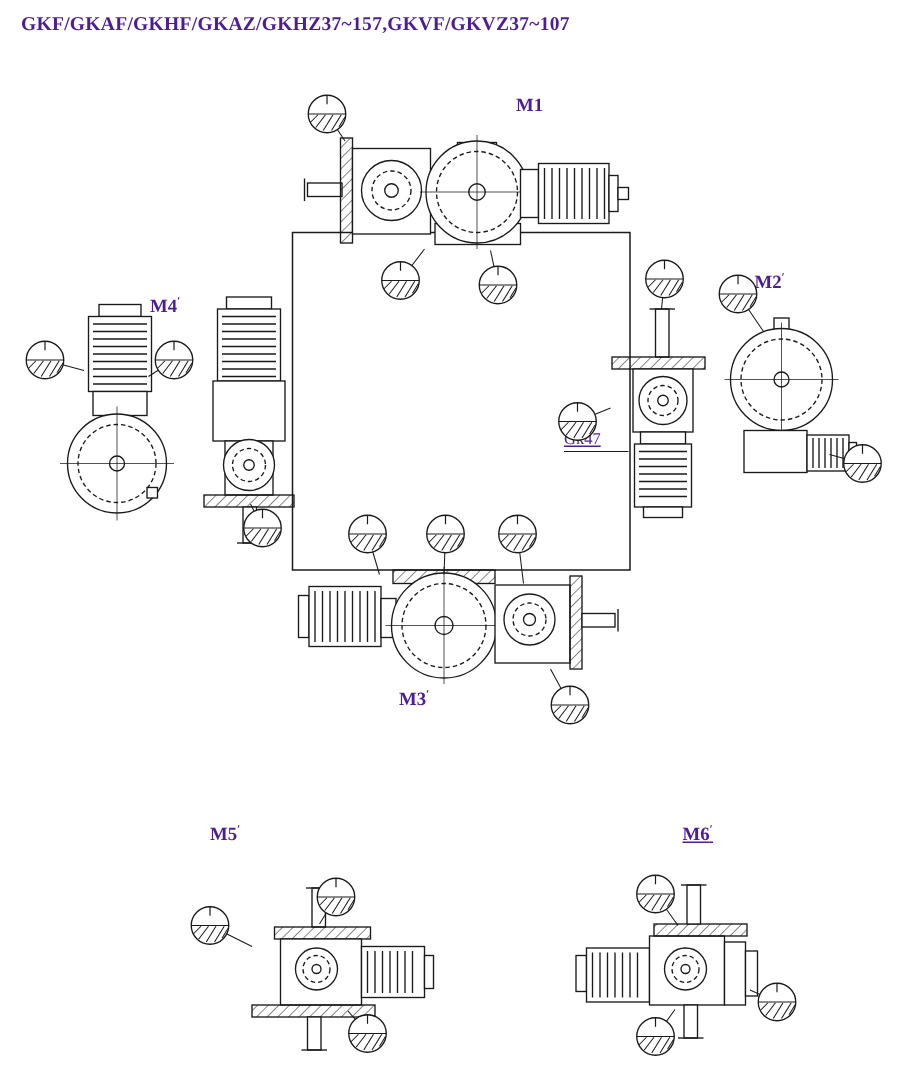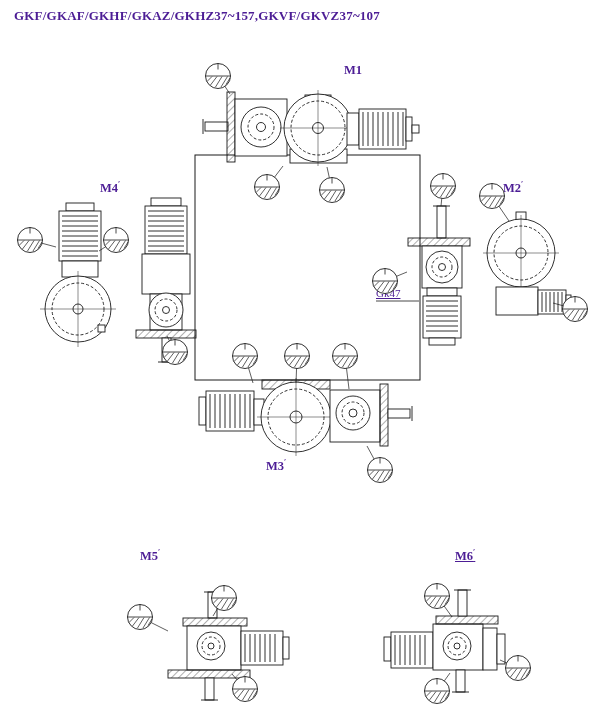--- a/index.html
+++ b/index.html
@@ -22,21 +22,21 @@
 </head>
 <body>
 
 <div class="page">
 
   <div class="title">GKF/GKAF/GKHF/GKAZ/GKHZ37~157,GKVF/GKVZ37~107</div>
 
   <div class="pos-label" style="left:312px;top:62px;margin-left:32px;"><span>M1</span><sup></sup></div>
   <div class="pos-label" style="left:503px;top:180px;"><span>M2</span><sup>′</sup></div>
   <div class="pos-label" style="left:266px;top:458px;"><span>M3</span><sup>′</sup></div>
-  <div class="pos-label" style="left:100px;top:180px;text-align:center;"><span>M4</span><sup>′</sup></div>
+  <div class="pos-label" style="left:100px;top:196px;text-align:center;"><span>M4</span><sup>′</sup></div>
   <div class="pos-label" style="left:140px;top:548px;text-align:right;"><span>M5</span><sup>′</sup></div>
   <div class="pos-label" style="left:455px;top:548px;text-decoration:underline;"><span>M6</span><sup>′</sup></div>
 
   <div class="gk47">Gk47</div>
 
   <svg width="600" height="724" viewBox="0 0 600 724">
     <defs>
       <pattern id="hatch" width="5" height="5" patternUnits="userSpaceOnUse" patternTransform="rotate(45)">
         <line x1="0" y1="0" x2="0" y2="5" stroke="#1a1a1a" stroke-width="0.7"></line>
       </pattern>

